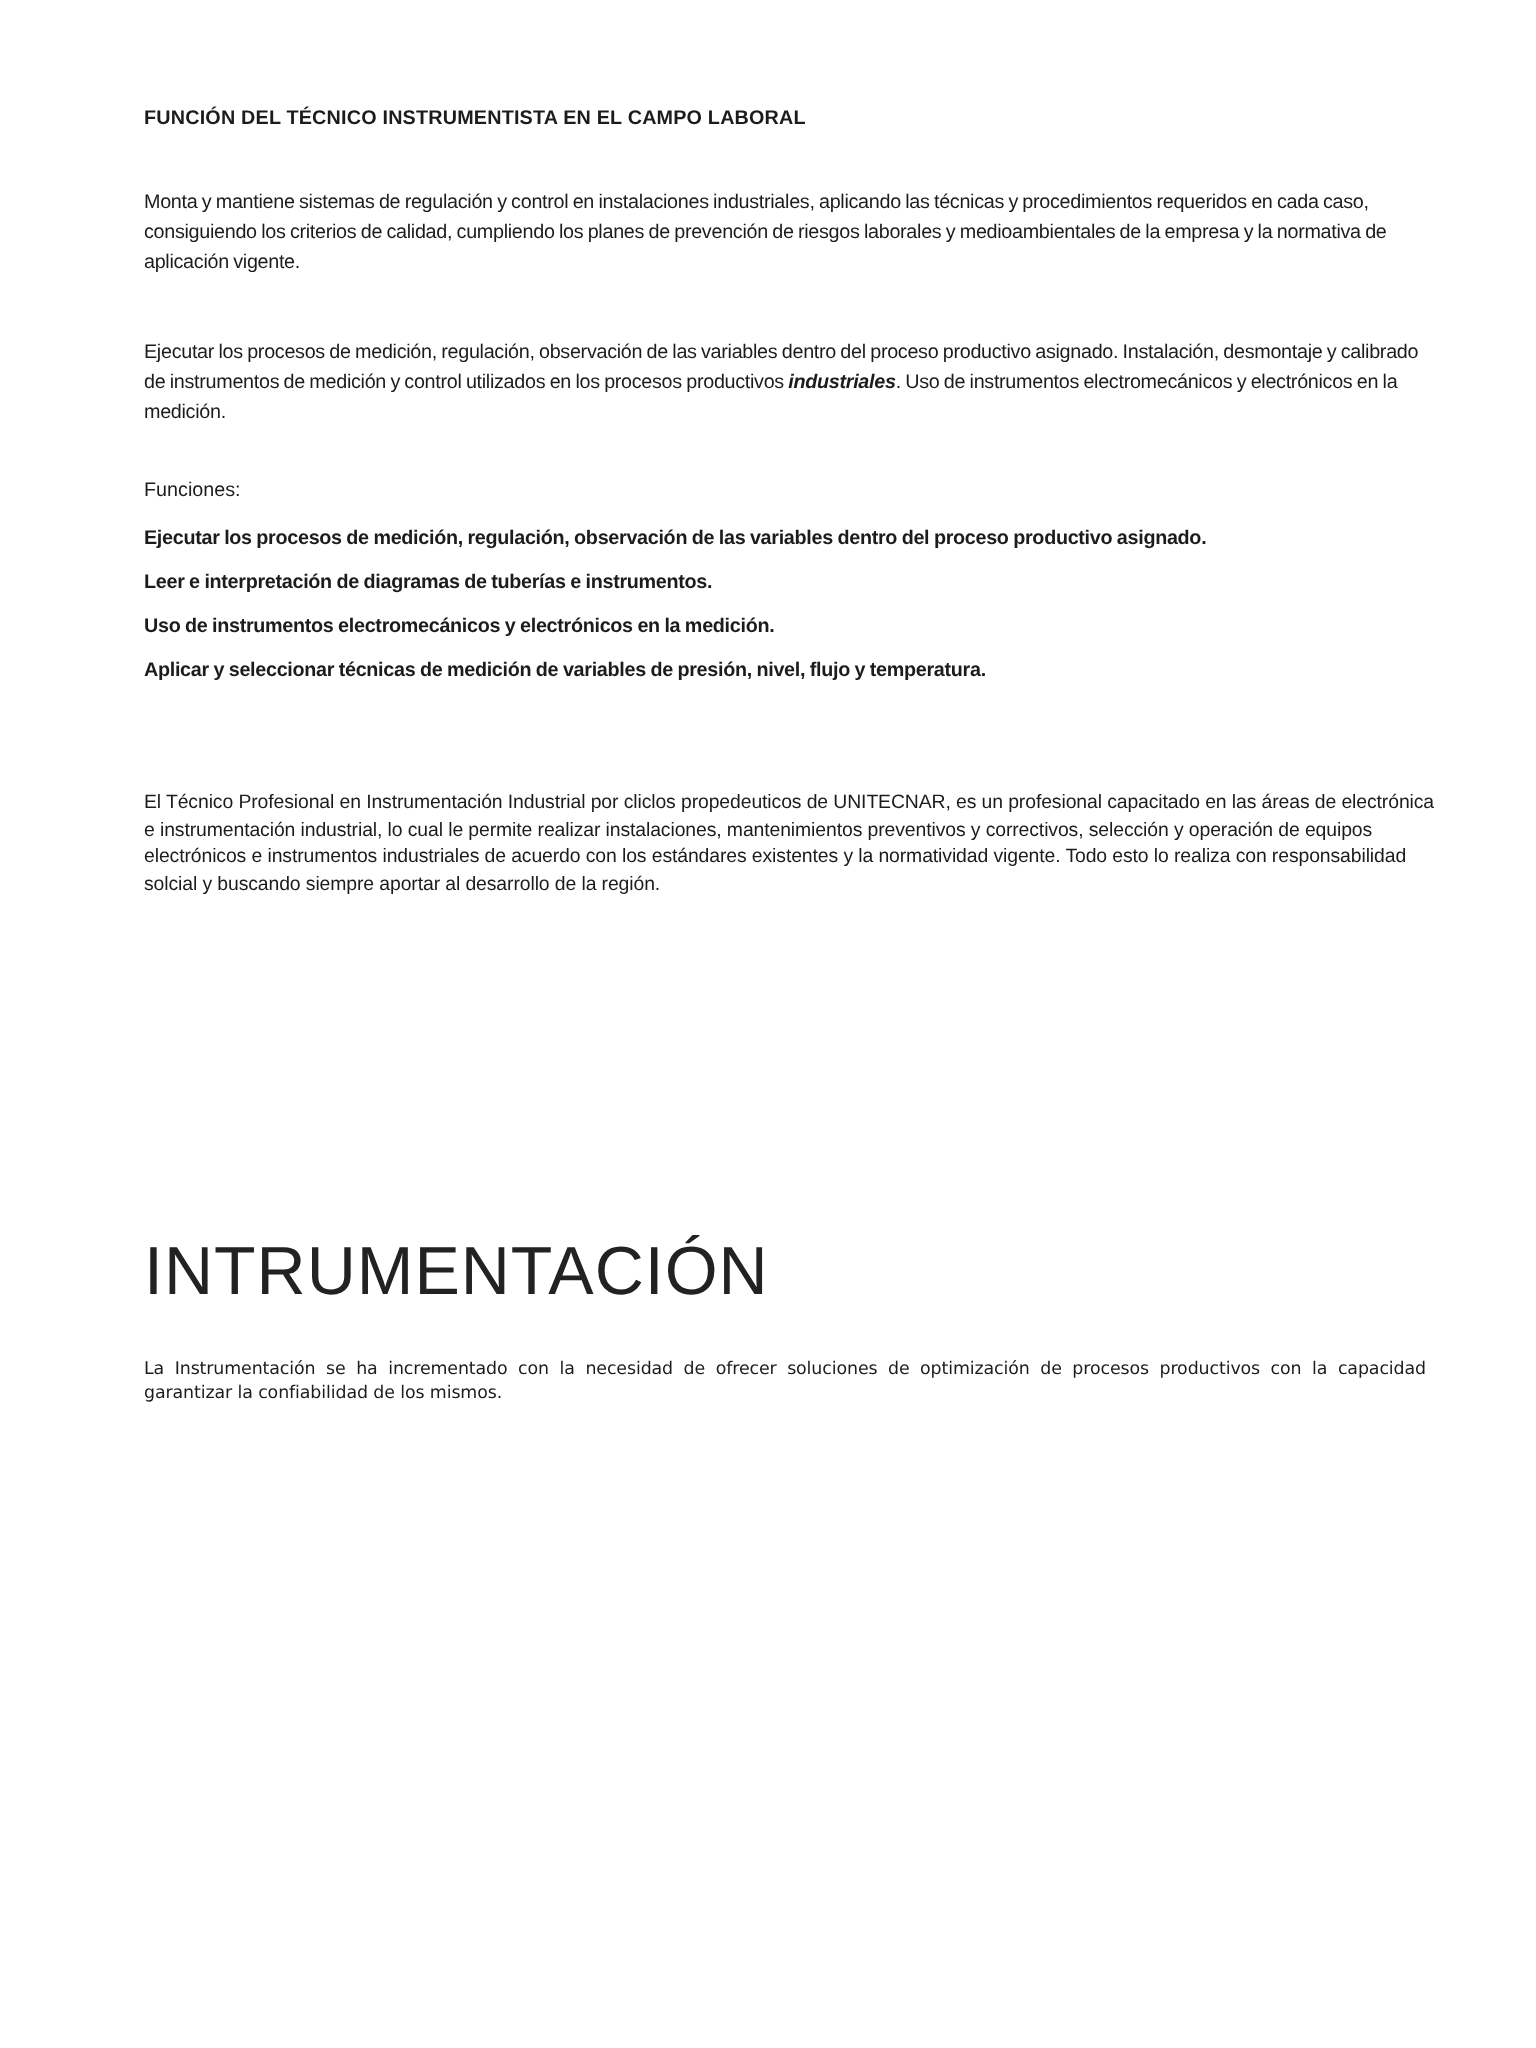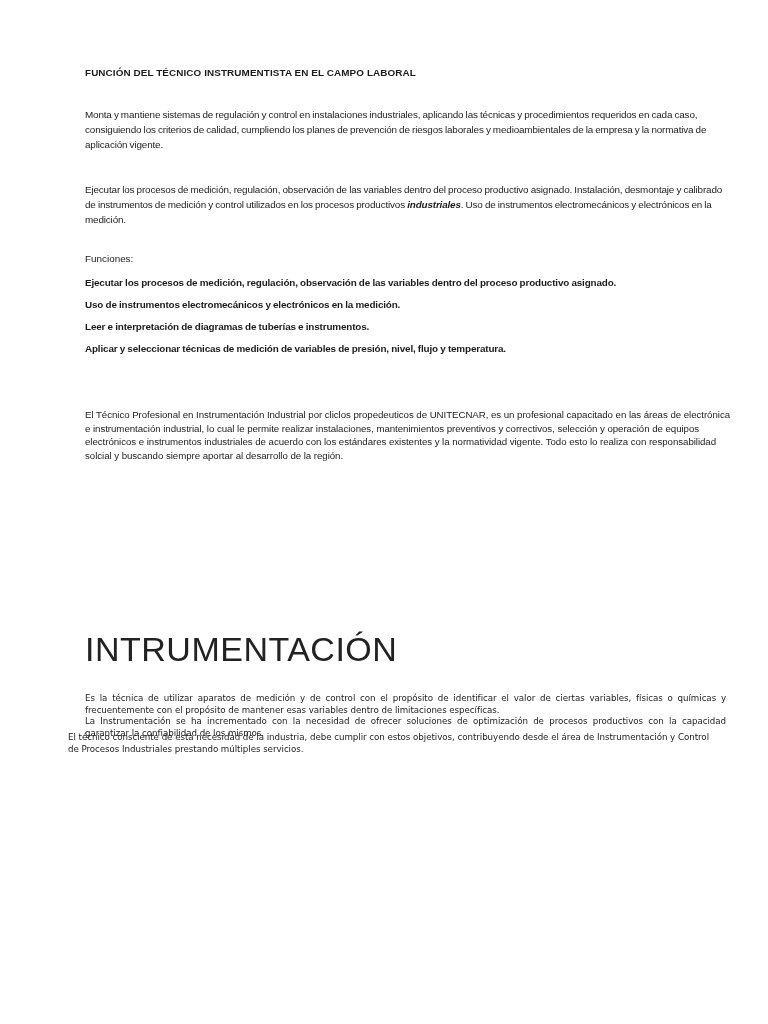--- a/index.html
+++ b/index.html
@@ -5,21 +5,21 @@
   html, body { margin: 0; padding: 0; background: #ffffff; }
   .page {
     position: relative;
     width: 768px;
     height: 1024px;
     background: #ffffff;
     color: #1c1c1c;
     font-family: "Liberation Sans", sans-serif;
     overflow: hidden;
   }
-  .abs { position: absolute; left: 68px; margin: 17px; }
+  .abs { position: absolute; left: 68px; margin: 4px; }
 
   .doc-title {
     top: 50px;
     font-size: 9.9px;
     font-weight: 700;
     letter-spacing: 0.1px;
     white-space: nowrap;
   }
   .body-par {
     width: 648px;
@@ -84,29 +84,27 @@
   <div class="abs doc-title">FUNCIÓN DEL TÉCNICO INSTRUMENTISTA EN EL CAMPO LABORAL</div>
 
   <p class="abs body-par" id="p1">Monta y mantiene sistemas de regulación y control en instalaciones industriales, aplicando las técnicas y procedimientos requeridos en cada caso, consiguiendo los criterios de calidad, cumpliendo los planes de prevención de riesgos laborales y medioambientales de la empresa y la normativa de aplicación vigente.</p>
 
   <p class="abs body-par" id="p2"><span>Ejecutar los procesos de medición, regulación, observación de las variables dentro del proceso productivo asignado. Instalación, desmontaje y calibrado de instrumentos de medición y control utilizados en los procesos productivos </span><span class="bold-word">industriales</span><span>. Uso de instrumentos electromecánicos y electrónicos en la medición.</span></p>
 
   <div class="abs funciones-heading">Funciones:</div>
 
   <div class="abs functions-list">
     <div class="li">Ejecutar los procesos de medición, regulación, observación de las variables dentro del proceso productivo asignado.</div>
+    <div class="li">Leer e interpretación de diagramas de tuberías e instrumentos.</div>
     <div class="li">Uso de instrumentos electromecánicos y electrónicos en la medición.</div>
-    <div class="li">Leer e interpretación de diagramas de tuberías e instrumentos.</div>
     <div class="li">Aplicar y seleccionar técnicas de medición de variables de presión, nivel, flujo y temperatura.</div>
   </div>
 
   <p class="abs" id="p3">El Técnico Profesional en Instrumentación Industrial por cliclos propedeuticos de UNITECNAR, es un profesional capacitado en las áreas de electrónica e instrumentación industrial, lo cual le permite realizar instalaciones, mantenimientos preventivos y correctivos, selección y operación de equipos electrónicos e instrumentos industriales de acuerdo con los estándares existentes y la normatividad vigente. Todo esto lo realiza con responsabilidad solcial y buscando siempre aportar al desarrollo de la región.</p>
 
   <div class="abs big-heading">INTRUMENTACIÓN</div>
 
   <div class="abs" id="instr-block">
-    <p class="small-par">Es la técnica de utilizar aparatos de medición y de control con el propósito de identificar el valor de ciertas variables, físicas o químicas y frecuentemente con el propósito de mantener esas variables dentro de limitaciones específicas.</p>
     <p class="small-par">La Instrumentación se ha incrementado con la necesidad de ofrecer soluciones de optimización de procesos productivos con la capacidad garantizar la confiabilidad de los mismos.</p>
   </div>
 
-  <p class="abs small-par" id="pC">El técnico consciente de esta necesidad de la industria, debe cumplir con estos objetivos, contribuyendo desde el área de Instrumentación y Control de Procesos Industriales prestando múltiples servicios.</p>
 
 </div>
 
 </body></html>

